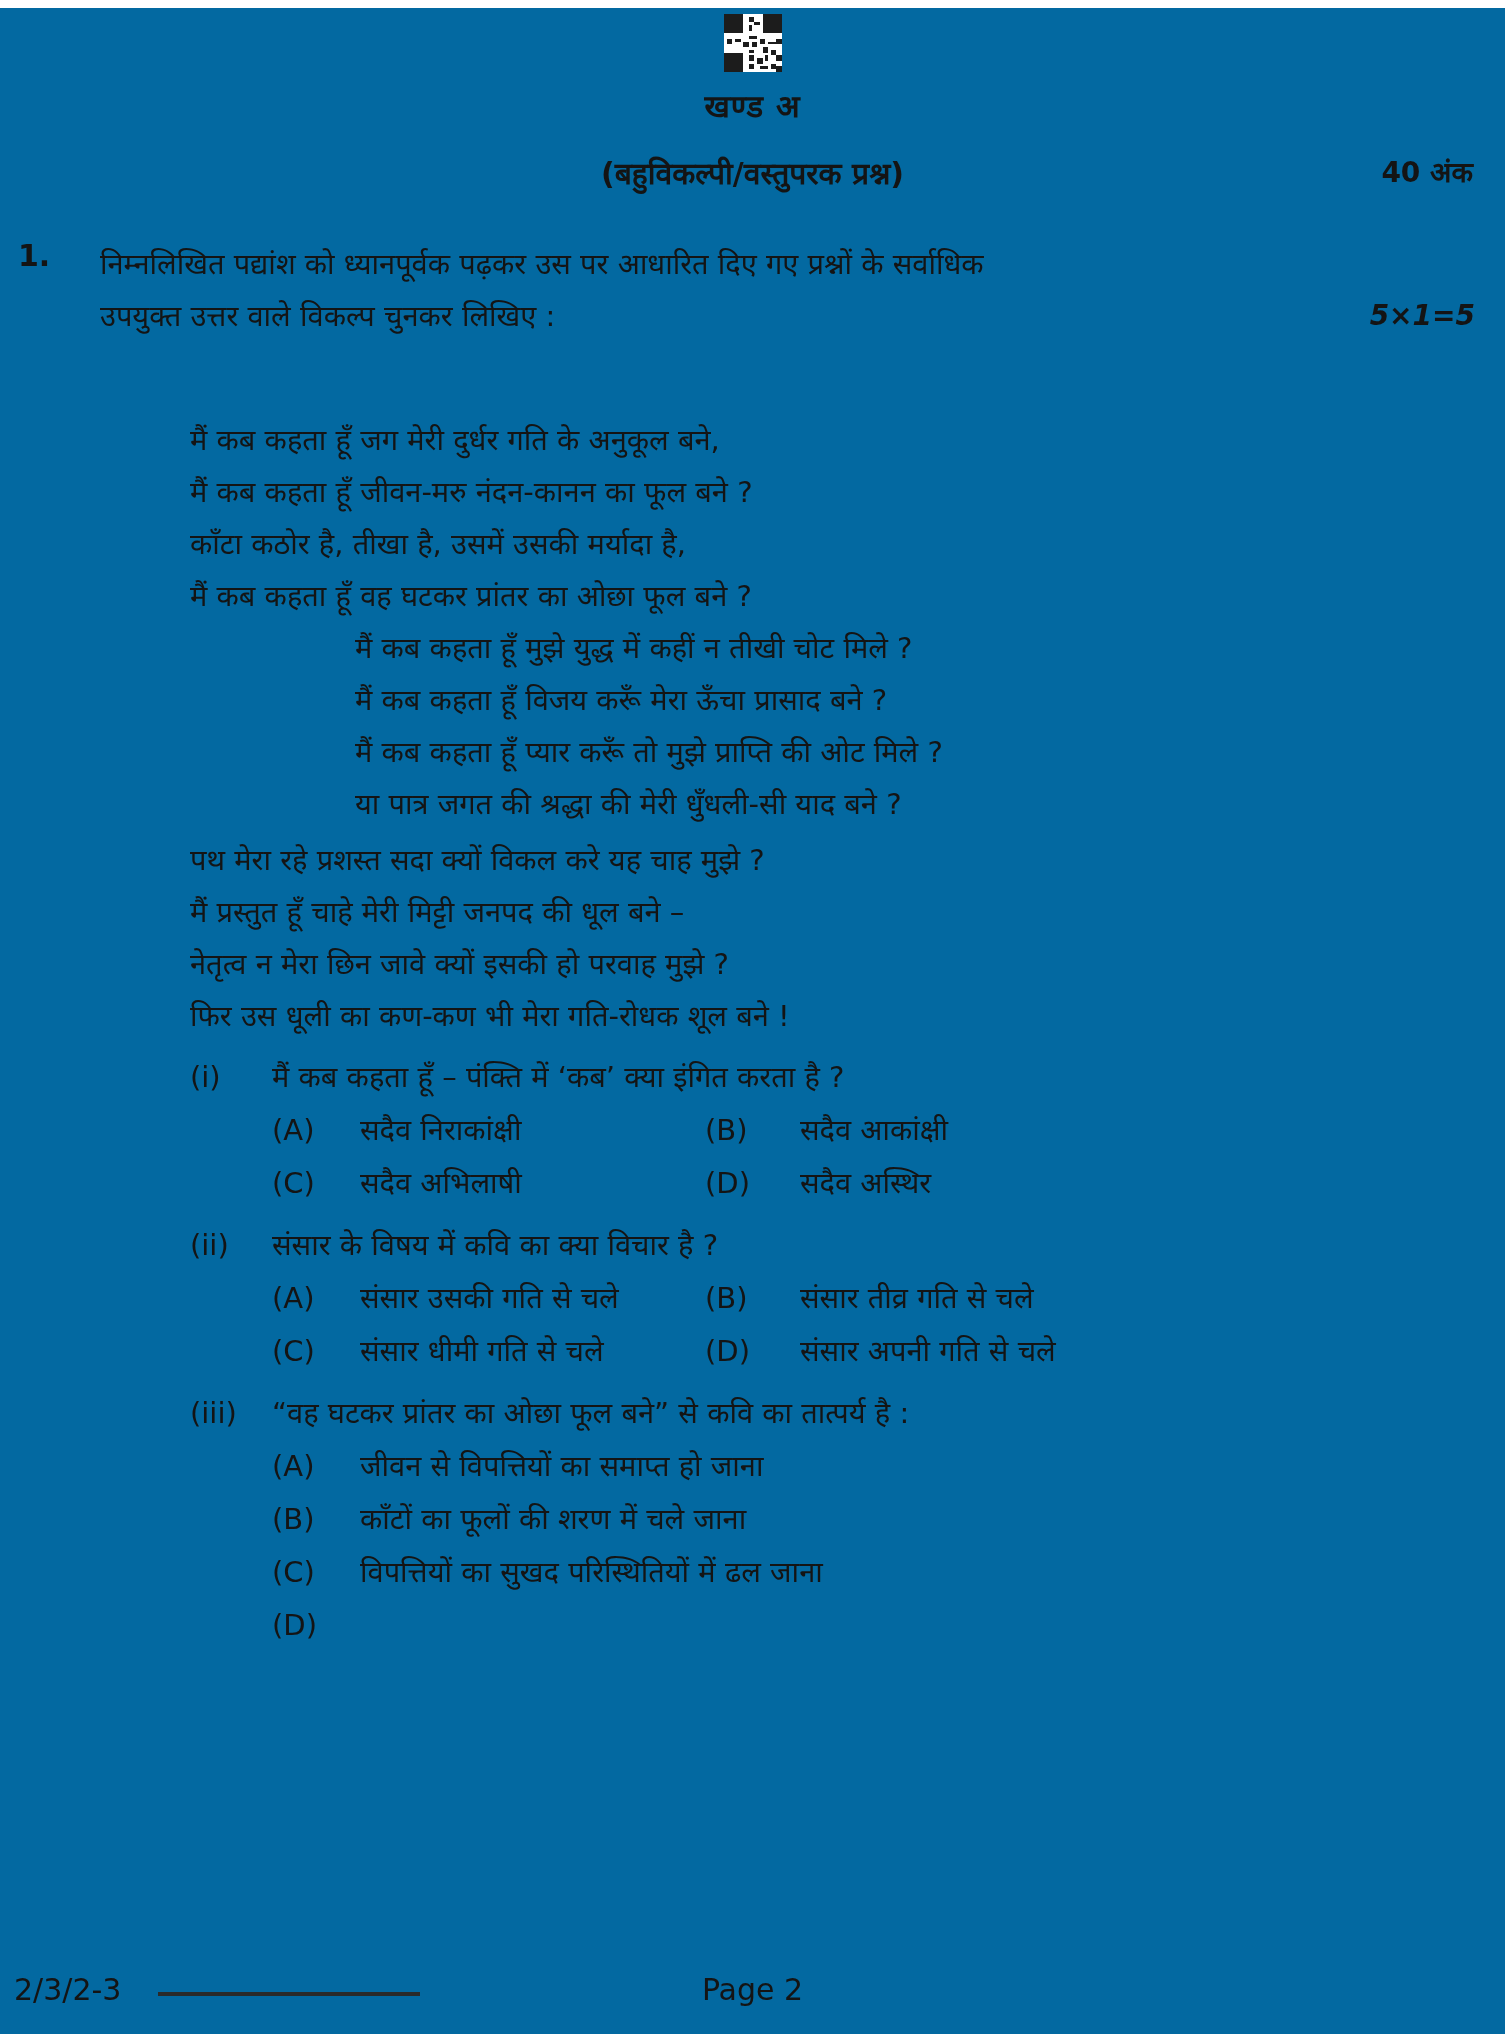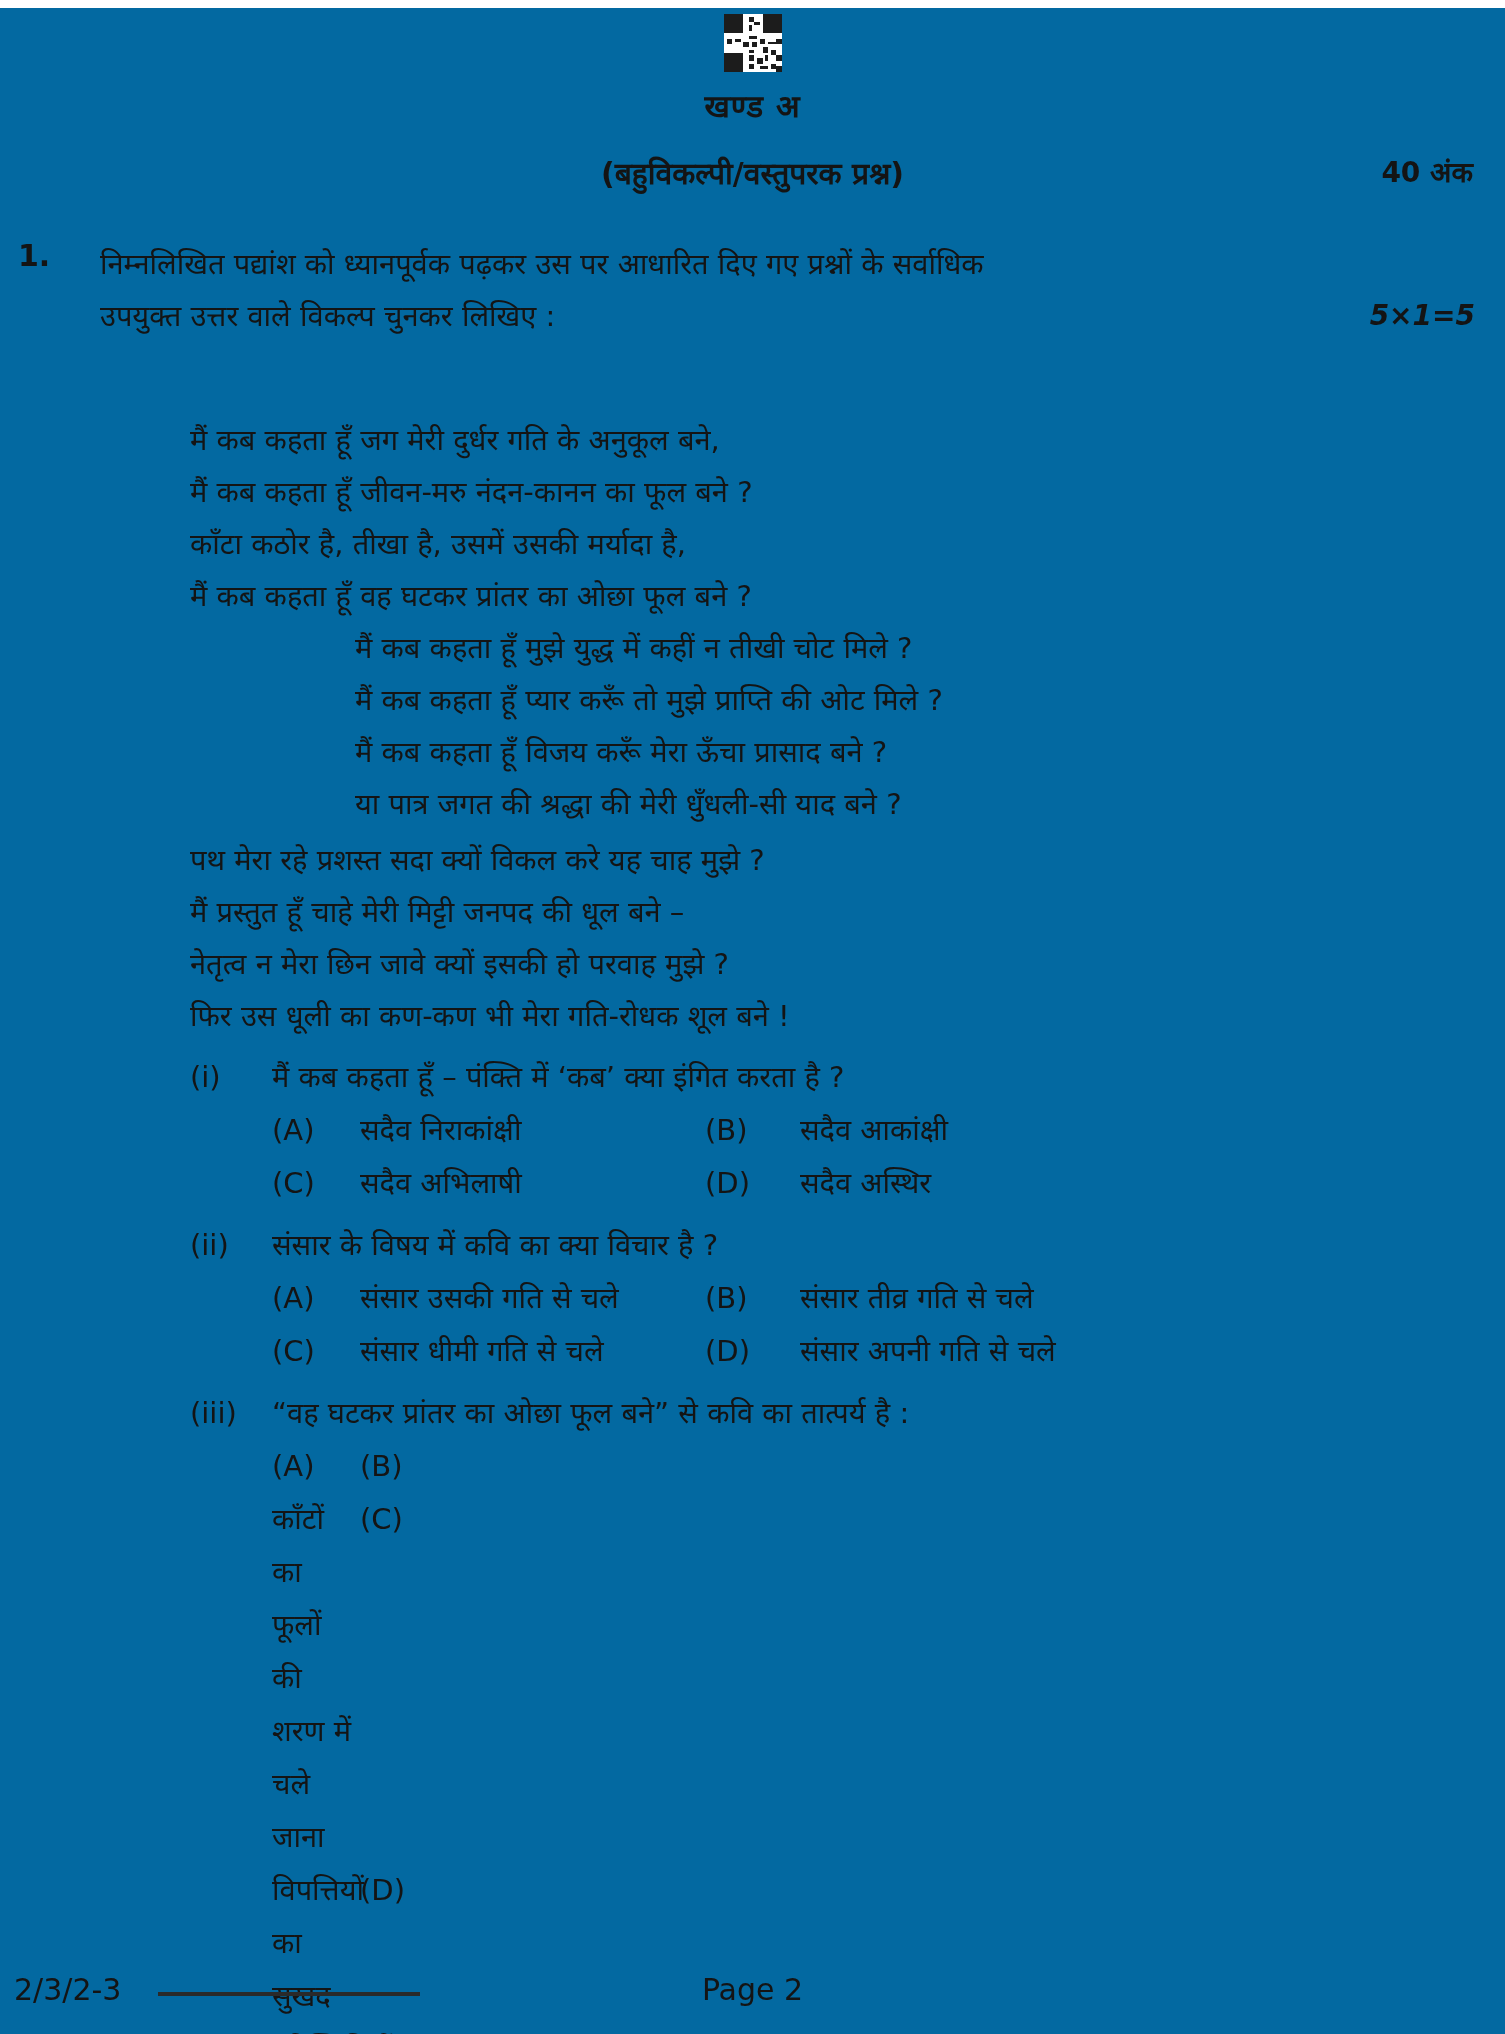--- a/index.html
+++ b/index.html
@@ -195,22 +195,22 @@
 
   <div class="poem">
     <div class="stanza1">
       <div class="poem-line">मैं कब कहता हूँ जग मेरी दुर्धर गति के अनुकूल बने,</div>
       <div class="poem-line">मैं कब कहता हूँ जीवन-मरु नंदन-कानन का फूल बने ?</div>
       <div class="poem-line">काँटा कठोर है, तीखा है, उसमें उसकी मर्यादा है,</div>
       <div class="poem-line">मैं कब कहता हूँ वह घटकर प्रांतर का ओछा फूल बने ?</div>
     </div>
     <div class="stanza2">
       <div class="poem-line">मैं कब कहता हूँ मुझे युद्ध में कहीं न तीखी चोट मिले ?</div>
+      <div class="poem-line">मैं कब कहता हूँ विजय करूँ मेरा ऊँचा प्रासाद बने ?</div>
       <div class="poem-line">मैं कब कहता हूँ प्यार करूँ तो मुझे प्राप्ति की ओट मिले ?</div>
-      <div class="poem-line">मैं कब कहता हूँ विजय करूँ मेरा ऊँचा प्रासाद बने ?</div>
       <div class="poem-line">या पात्र जगत की श्रद्धा की मेरी धुँधली-सी याद बने ?</div>
     </div>
     <div class="stanza3">
       <div class="poem-line">पथ मेरा रहे प्रशस्त सदा क्यों विकल करे यह चाह मुझे ?</div>
       <div class="poem-line">मैं प्रस्तुत हूँ चाहे मेरी मिट्टी जनपद की धूल बने –</div>
       <div class="poem-line">नेतृत्व न मेरा छिन जावे क्यों इसकी हो परवाह मुझे ?</div>
       <div class="poem-line">फिर उस धूली का कण-कण भी मेरा गति-रोधक शूल बने !</div>
     </div>
   </div>
 
@@ -243,20 +243,21 @@
     <span>(D)</span>
     <span>संसार अपनी गति से चले</span>
   </div>
 
   <div class="subq">
     <div class="sq-label">(iii)</div>
     <div class="sq-text">“वह घटकर प्रांतर का ओछा फूल बने” से कवि का तात्पर्य है :</div>
   </div>
   <div class="opts1">
     <span>(A)</span>
+    <span>जीवन से विपत्तियों का समाप्त हो जाना</span>
     <span>(B)</span>
     <span>काँटों का फूलों की शरण में चले जाना</span>
     <span>(C)</span>
     <span>विपत्तियों का सुखद परिस्थितियों में ढल जाना</span>
     <span>(D)</span>
   </div>
 
   <div class="footer">
     <div class="footer-code">2/3/2-3</div>
     <div class="footer-line"></div>

